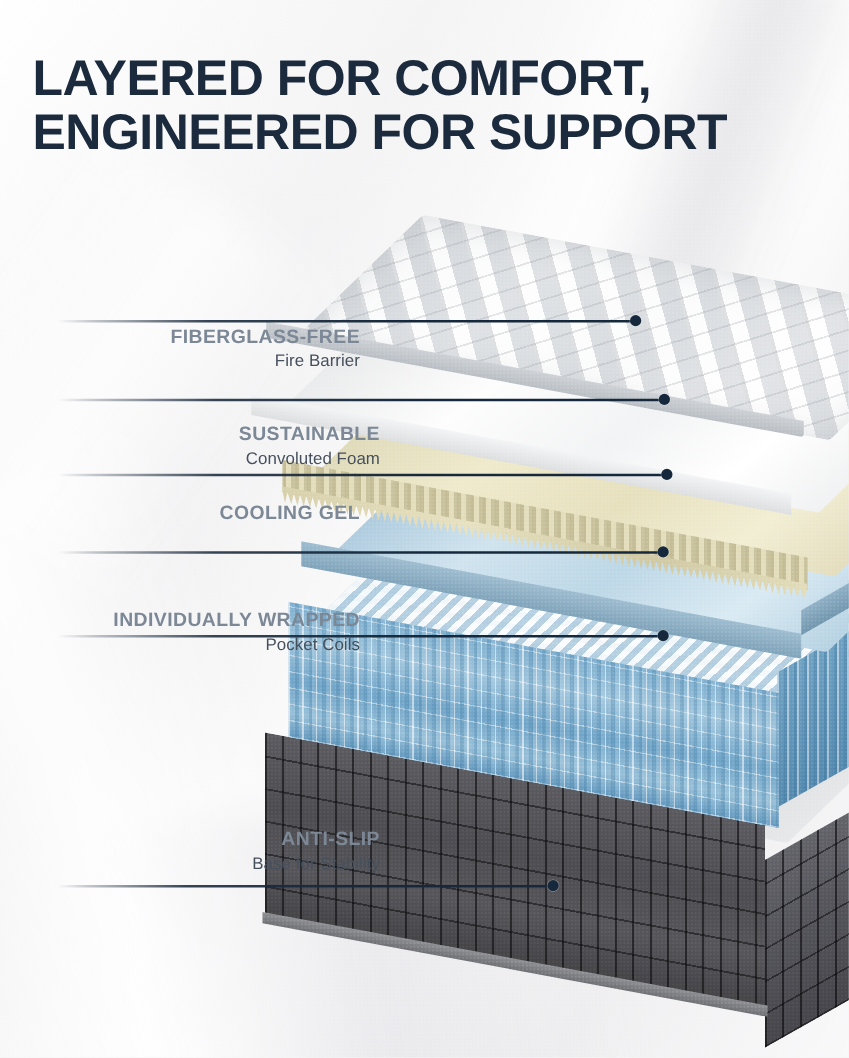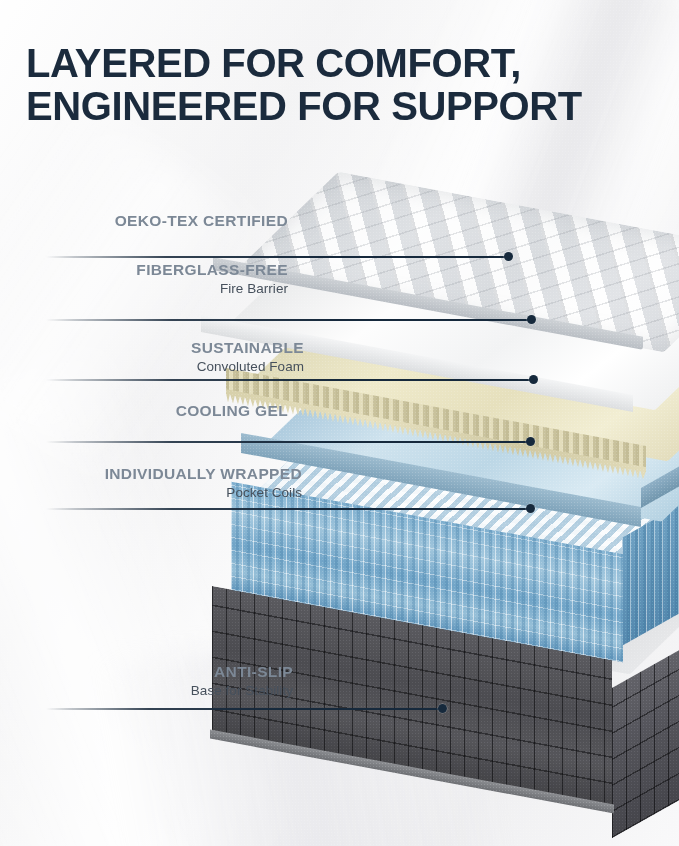--- a/index.html
+++ b/index.html
@@ -297,21 +297,20 @@
     <div class="grain"></div>
   </div>
 
   <div class="header">
     <div class="title">LAYERED FOR COMFORT,
 ENGINEERED FOR SUPPORT</div>
   </div>
 
   <div class="callout">
     <div class="lbl" style="left:0;top:211px;width:264px;">
-      <div class="l1">OEKO-TEX CERTIFIED</div>
     </div>
     <div class="leader" style="left:22px;top:256px;width:462px;"></div>
     <div class="leader-dot" style="left:480px;top:252px;"></div>
   </div>
 
   <div class="callout">
     <div class="lbl" style="left:0;top:260px;width:264px;">
       <div class="l1">FIBERGLASS-FREE</div>
       <div class="l2">Fire Barrier</div>
     </div>
@@ -330,30 +329,30 @@
 
   <div class="callout">
     <div class="lbl" style="left:0;top:401px;width:264px;">
       <div class="l1">COOLING GEL</div>
     </div>
     <div class="leader" style="left:22px;top:441px;width:484px;"></div>
     <div class="leader-dot" style="left:502px;top:437px;"></div>
   </div>
 
   <div class="callout">
-    <div class="lbl" style="left:0;top:464px;width:264px;margin-left:14px;">
+    <div class="lbl" style="left:0;top:487px;width:264px;">
       <div class="l1">INDIVIDUALLY WRAPPED</div>
       <div class="l2">Pocket Coils</div>
     </div>
     <div class="leader" style="left:22px;top:508px;width:484px;"></div>
     <div class="leader-dot" style="left:502px;top:504px;"></div>
   </div>
 
   <div class="callout">
-    <div class="lbl" style="left:5px;top:662px;width:264px;">
+    <div class="lbl" style="left:16px;top:662px;width:264px;">
       <div class="l1">ANTI-SLIP</div>
       <div class="l2">Base for Stability</div>
     </div>
     <div class="leader" style="left:22px;top:708px;width:396px;"></div>
     <div class="leader-dot" style="left:414px;top:704px;"></div>
   </div>
 
 </div>
 
 </body></html>

